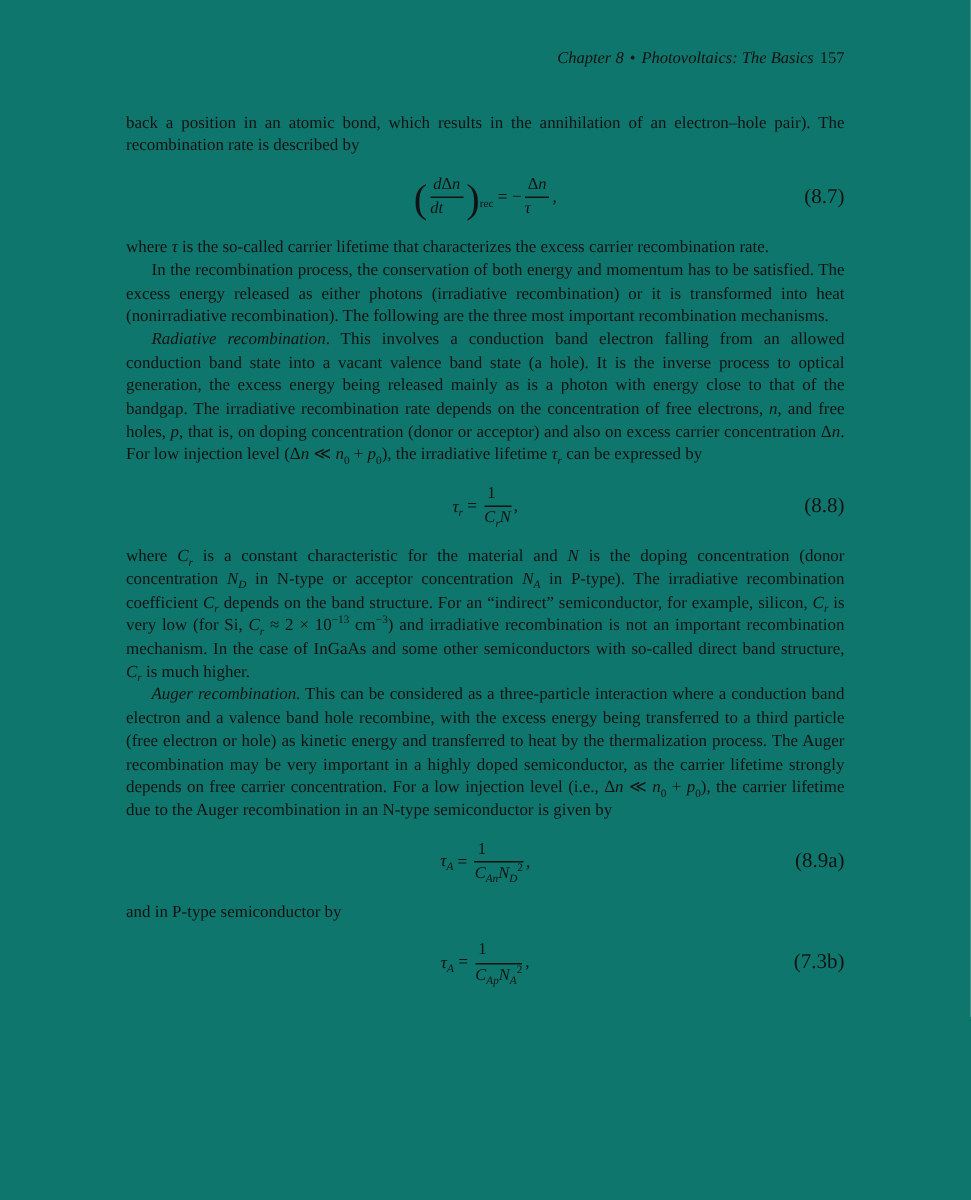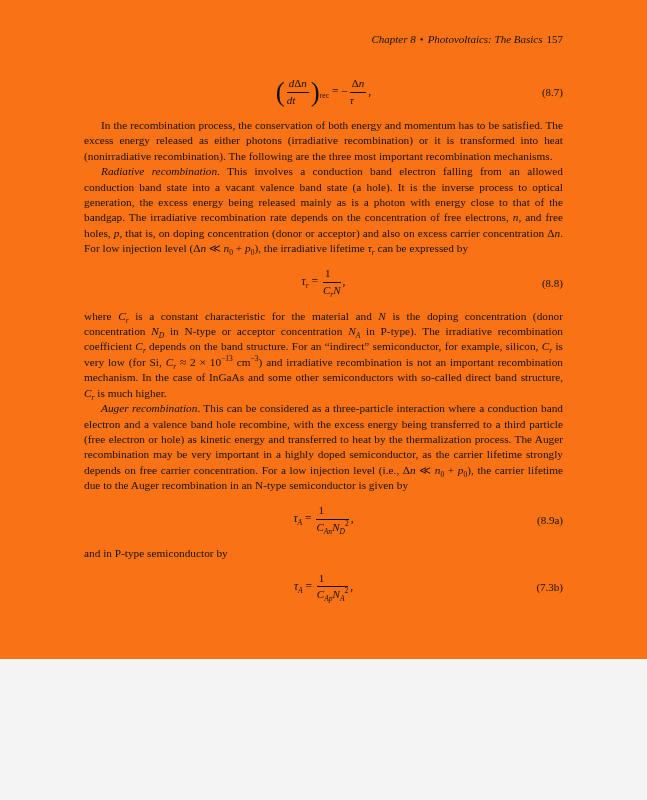--- a/index.html
+++ b/index.html
@@ -3,22 +3,22 @@
 <meta charset="utf-8">
 <style>
   html, body { margin: 0; padding: 0; }
   body {
     width: 647px; height: 800px;
     background: #f4f4f4;
     font-family: "Liberation Serif", serif;
   }
   .page {
     position: relative;
-    width: 647px; height: 659px;
-    background: #f97316;
+    width: 647px; height: 800px;
+    background: #0f766e;
     color: #121212;
     overflow: hidden;
   }
   .content {
     position: absolute;
     left: 84px; top: 33px;
     width: 479px;
   }
   .running-head {
     display: flex;
@@ -50,21 +50,21 @@
     margin: 9px 0;
     min-height: 34px;
     font-size: 11.5px;
   }
   .eq-body { display: inline-block; }
   .eq-number {
     position: absolute;
     right: 0;
     top: 50%;
     transform: translateY(-50%);
-    font-size: 11px;
+    font-size: 14px;
   }
   .frac {
     display: inline-block;
     vertical-align: middle;
     margin: 0 2px;
     line-height: 1.25;
     font-size: 11px;
   }
   .fnum {
     display: block;
@@ -85,26 +85,28 @@
 <body>
 
 <div class="page">
   <div class="content">
 
     <div class="running-head">
       <span class="rh-title"><span>Chapter 8</span><span class="rh-sep">•</span><span>Photovoltaics: The Basics</span></span>
       <span class="rh-page">157</span>
     </div>
 
+    <p class="body-par">back a position in an atomic bond, which results in the annihilation of an electron–hole pair). The recombination rate is described by</p>
 
     <div class="equation-row">
       <span class="eq-body"><span class="paren">(</span><span class="frac"><span class="fnum"><i>d</i>Δ<i>n</i></span><span class="fden"><i>dt</i></span></span><span class="paren">)</span><sub class="bigsub">rec</sub>&nbsp;=&nbsp;−<span class="frac"><span class="fnum">Δ<i>n</i></span><span class="fden"><i>τ</i></span></span>,</span>
       <span class="eq-number">(8.7)</span>
     </div>
 
+    <p class="body-par">where <i>τ</i> is the so-called carrier lifetime that characterizes the excess carrier recombination rate.</p>
 
     <p class="body-par indent">In the recombination process, the conservation of both energy and momentum has to be satisfied. The excess energy released as either photons (irradiative recombination) or it is transformed into heat (nonirradiative recombination). The following are the three most important recombination mechanisms.</p>
 
     <p class="body-par indent"><i>Radiative recombination</i>. This involves a conduction band electron falling from an allowed conduction band state into a vacant valence band state (a hole). It is the inverse process to optical generation, the excess energy being released mainly as is a photon with energy close to that of the bandgap. The irradiative recombination rate depends on the concentration of free electrons, <i>n</i>, and free holes, <i>p</i>, that is, on doping concentration (donor or acceptor) and also on excess carrier concentration Δ<i>n</i>. For low injection level (Δ<i>n</i> ≪ <i>n</i><sub>0</sub> + <i>p</i><sub>0</sub>), the irradiative lifetime <i>τ<sub>r</sub></i> can be expressed by</p>
 
     <div class="equation-row">
       <span class="eq-body"><i>τ<sub>r</sub></i>&nbsp;=&nbsp;<span class="frac"><span class="fnum">1</span><span class="fden"><i>C<sub>r</sub>N</i></span></span>,</span>
       <span class="eq-number">(8.8)</span>
     </div>
 

